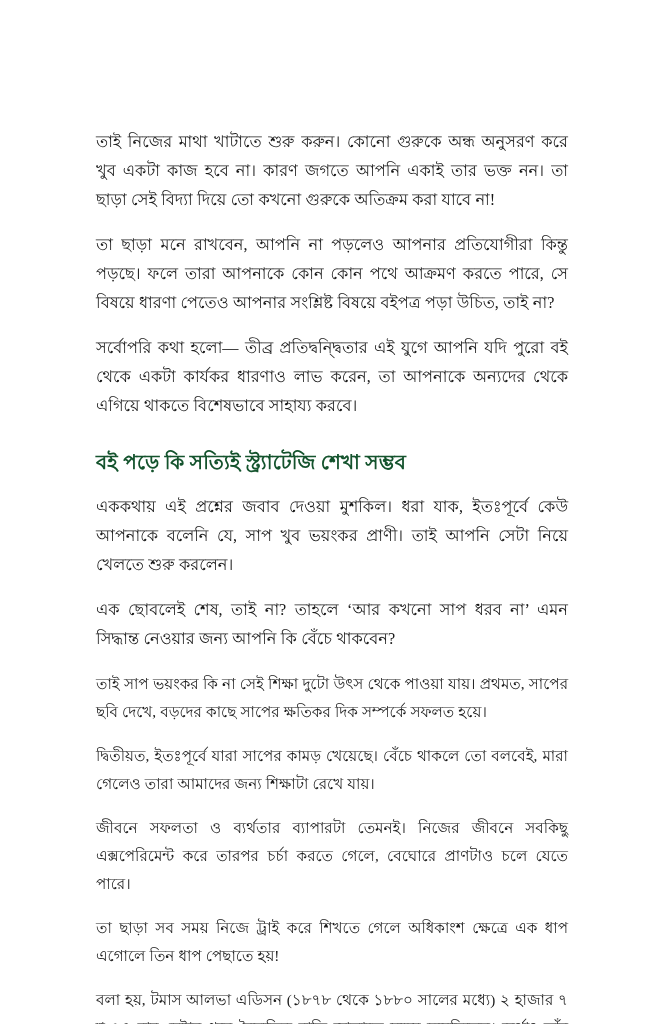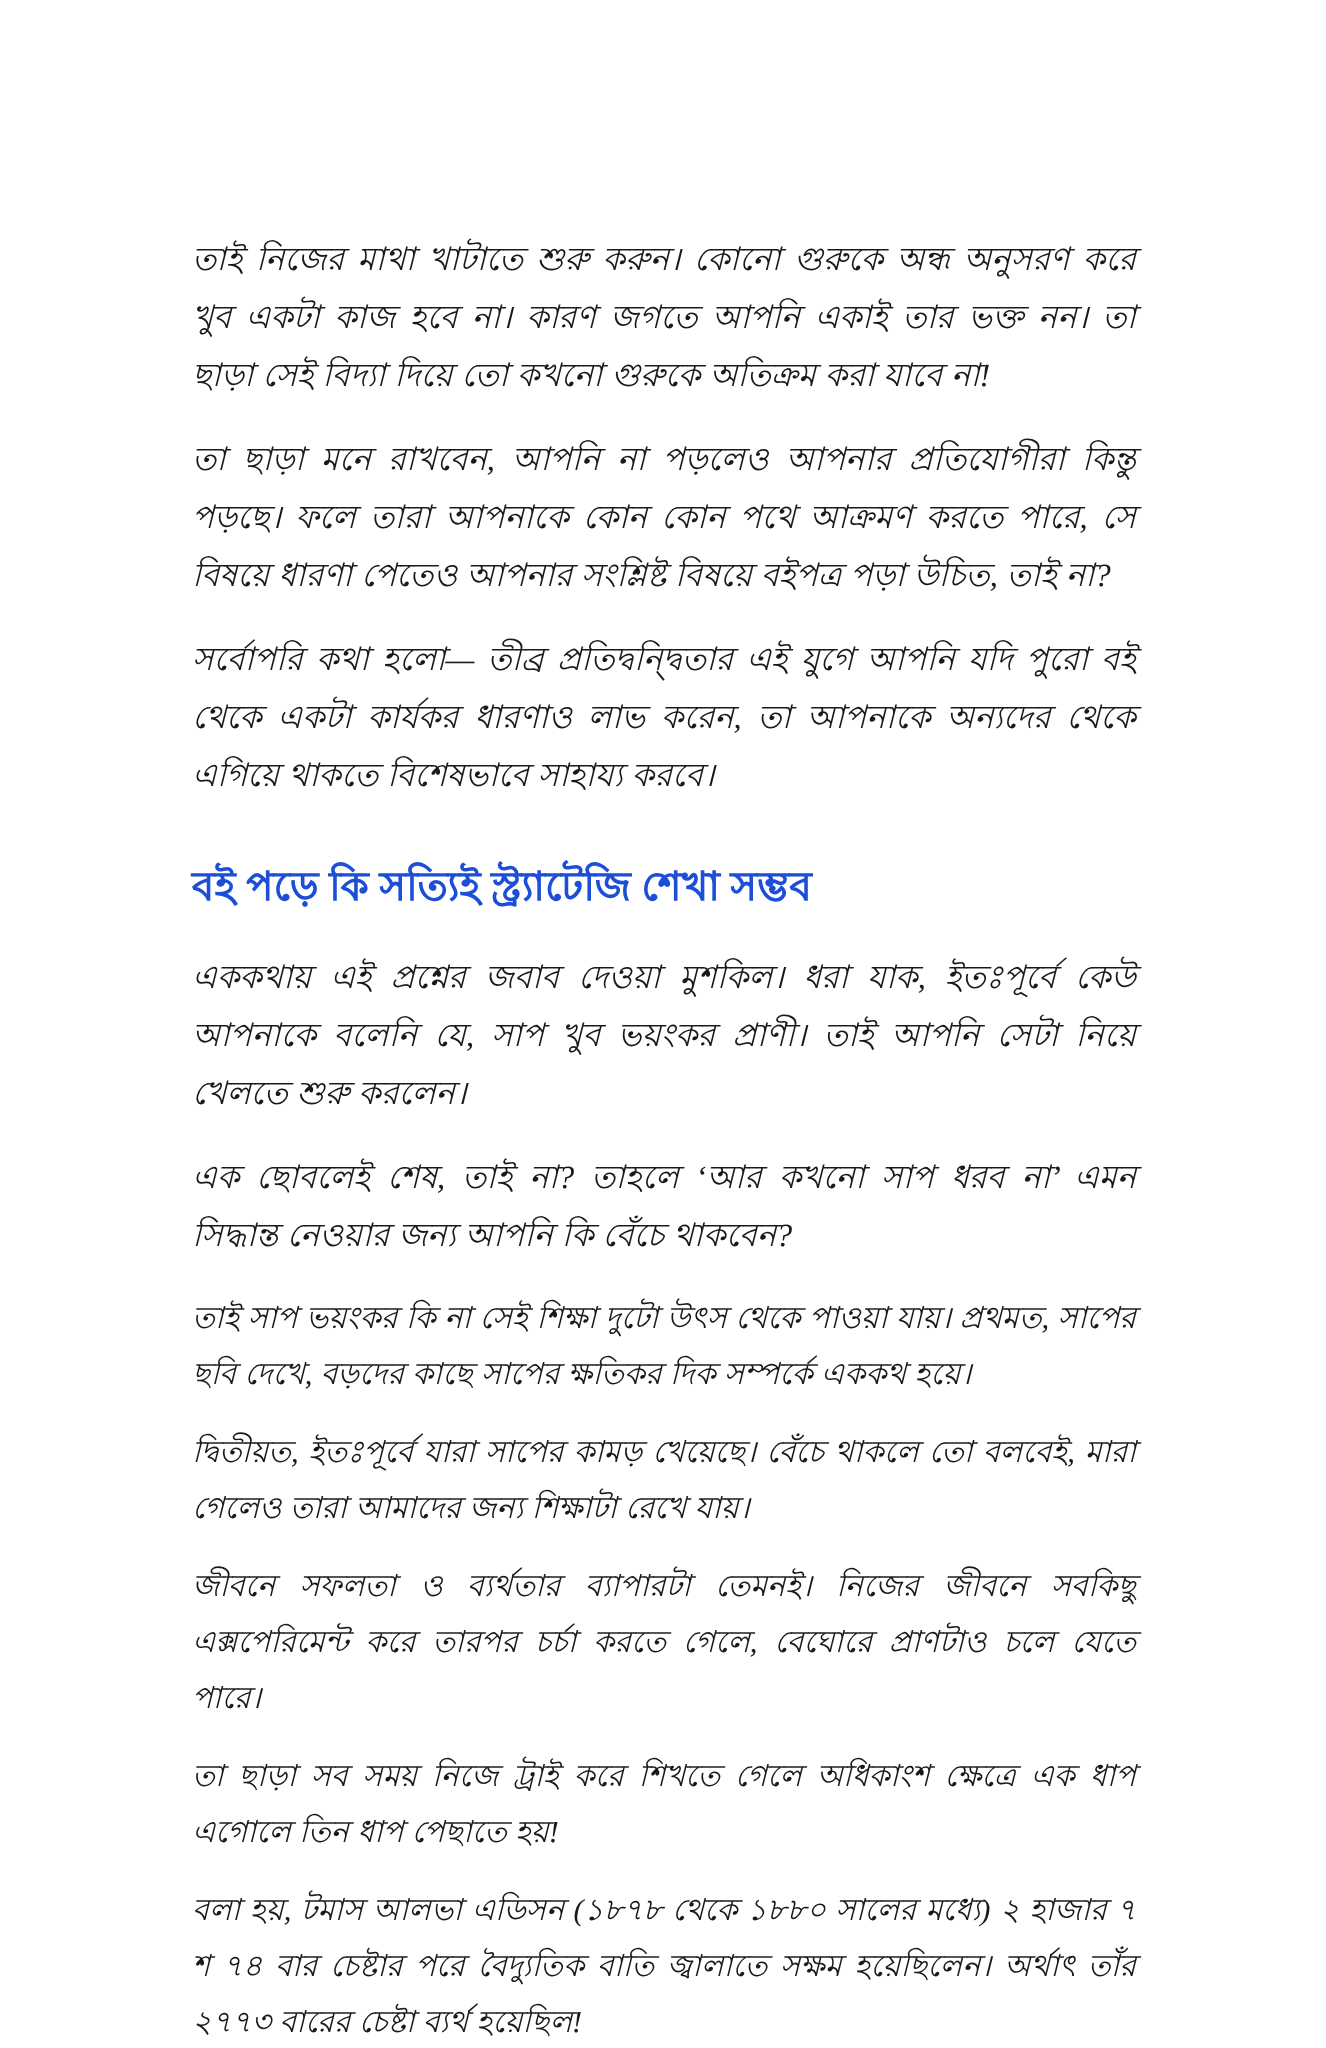--- a/index.html
+++ b/index.html
@@ -26,48 +26,47 @@
 
   .content {
     position: absolute;
     left: 96px;
     top: 112px;
     width: 472px;
   }
 
   
   .para {
-    margin: 4px 0 13px 0;
+    margin: 16px 0 13px 0;
     font-size: 16.2px;
     line-height: 29px;
     text-align: justify;
     text-justify: inter-word;
     word-spacing: 0.02em;
     color: #191919;
-    font-style: italic;
   }
 
   .para:last-child {
     margin-bottom: 0;
   }
 
   
   .para.tight {
     font-size: 15.2px;
     line-height: 28px;
     margin-bottom: 11px;
   }
 
   
   .section-heading {
     margin: 26px 0 16px 0;
     font-size: 20px;
     line-height: 30px;
     font-weight: bold;
-    color: #1d4ed8;
+    color: #14532d;
     letter-spacing: 0.01em;
   }
 
   
   .footer {
     position: absolute;
     left: 96px;
     top: 936px;
     width: 472px;
     text-align: right;
@@ -93,21 +92,21 @@
 
     <p class="para">সর্বোপরি কথা হলো— তীব্র প্রতিদ্বন্দ্বিতার এই যুগে আপনি যদি পুরো বই থেকে একটা কার্যকর ধারণাও লাভ করেন, তা আপনাকে অন্যদের থেকে এগিয়ে থাকতে বিশেষভাবে সাহায্য করবে।</p>
 
     <h2 class="section-heading">বই পড়ে কি সত্যিই স্ট্র্যাটেজি শেখা সম্ভব</h2>
 
     <p class="para">এককথায় এই প্রশ্নের জবাব দেওয়া মুশকিল। ধরা যাক, ইতঃপূর্বে কেউ আপনাকে বলেনি যে, সাপ খুব ভয়ংকর প্রাণী। তাই আপনি সেটা নিয়ে খেলতে শুরু করলেন।</p>
 
 
     <p class="para">এক ছোবলেই শেষ, তাই না? তাহলে ‘আর কখনো সাপ ধরব না’ এমন সিদ্ধান্ত নেওয়ার জন্য আপনি কি বেঁচে থাকবেন?</p>
 
-    <p class="para tight">তাই সাপ ভয়ংকর কি না সেই শিক্ষা দুটো উৎস থেকে পাওয়া যায়। প্রথমত, সাপের ছবি দেখে, বড়দের কাছে সাপের ক্ষতিকর দিক সম্পর্কে এককথ হয়ে।</p>
+    <p class="para tight">তাই সাপ ভয়ংকর কি না সেই শিক্ষা দুটো উৎস থেকে পাওয়া যায়। প্রথমত, সাপের ছবি দেখে, বড়দের কাছে সাপের ক্ষতিকর দিক সম্পর্কে সফলত হয়ে।</p>
 
     <p class="para tight">দ্বিতীয়ত, ইতঃপূর্বে যারা সাপের কামড় খেয়েছে। বেঁচে থাকলে তো বলবেই, মারা গেলেও তারা আমাদের জন্য শিক্ষাটা রেখে যায়।</p>
 
     <p class="para tight">জীবনে সফলতা ও ব্যর্থতার ব্যাপারটা তেমনই। নিজের জীবনে সবকিছু এক্সপেরিমেন্ট করে তারপর চর্চা করতে গেলে, বেঘোরে প্রাণটাও চলে যেতে পারে।</p>
 
     <p class="para tight">তা ছাড়া সব সময় নিজে ট্রাই করে শিখতে গেলে অধিকাংশ ক্ষেত্রে এক ধাপ এগোলে তিন ধাপ পেছাতে হয়!</p>
 
     <p class="para tight">বলা হয়, টমাস আলভা এডিসন (১৮৭৮ থেকে ১৮৮০ সালের মধ্যে) ২ হাজার ৭ শ ৭৪ বার চেষ্টার পরে বৈদ্যুতিক বাতি জ্বালাতে সক্ষম হয়েছিলেন। অর্থাৎ তাঁর ২৭৭৩ বারের চেষ্টা ব্যর্থ হয়েছিল!</p>
 
   </div>

